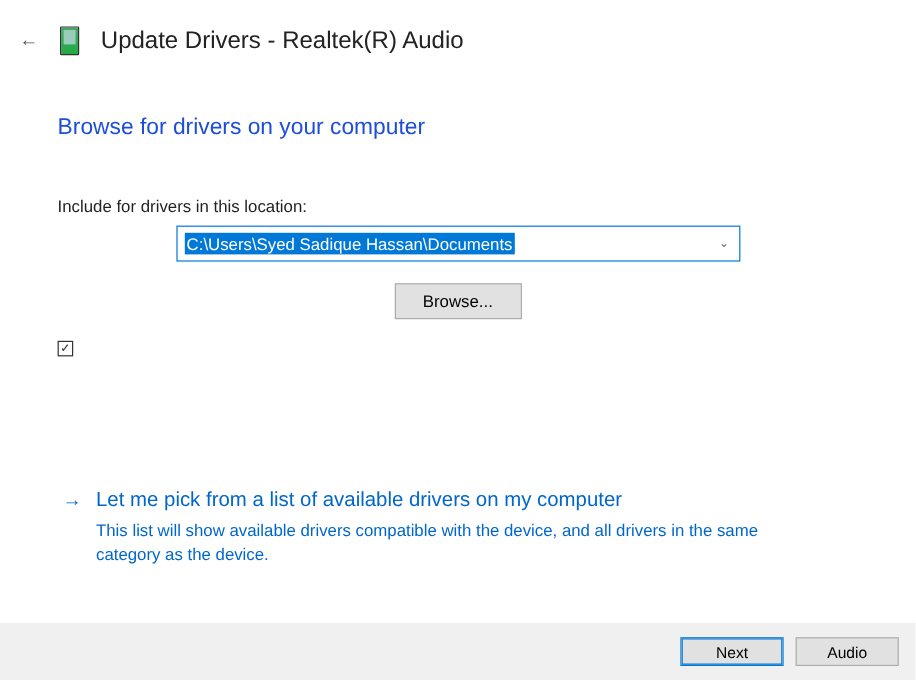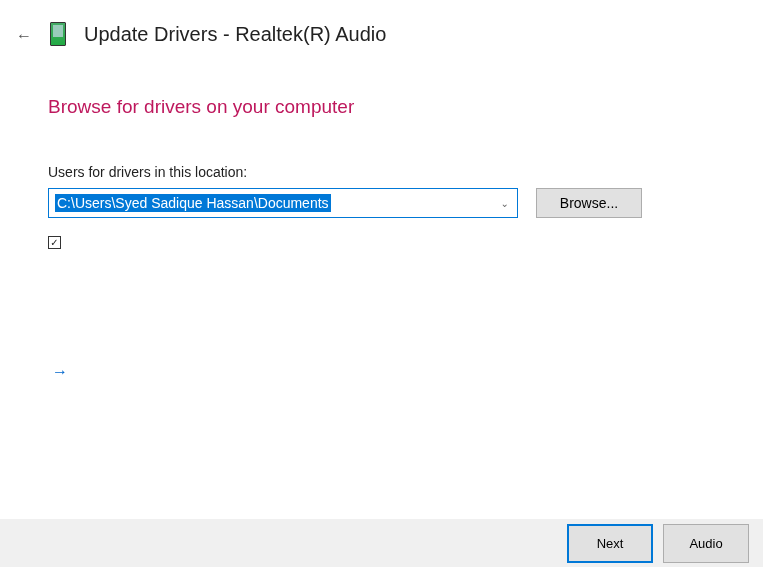--- a/index.html
+++ b/index.html
@@ -47,34 +47,35 @@
     }
     .window-title {
       font-size: 20px;
       color: #222;
     }
     .content {
       padding: 50px 48px 0 48px;
     }
     .page-heading {
       font-size: 19px;
-      color: #be185d;
+      color: #1d4ed8;
       font-weight: 400;
       margin-bottom: 46px;
     }
     .search-label {
       font-size: 14px;
       color: #222;
       margin-bottom: 8px;
     }
     .input-row {
       display: flex;
       align-items: center;
       gap: 18px;
       margin-bottom: 18px;
+      flex-direction: column;
     }
     .path-combo {
       width: 470px;
       height: 30px;
       border: 1px solid #0078d7;
       display: flex;
       align-items: center;
       padding: 0 6px;
       position: relative;
       font-size: 14px;
@@ -147,21 +148,21 @@
       background: #f0f0f0;
       height: 48px;
       display: flex;
       align-items: center;
       justify-content: flex-end;
       padding-right: 14px;
       gap: 10px;
     }
     .footer-btn {
       width: 86px;
-      height: 39px;
+      height: 24px;
       background: #e1e1e1;
       border: 1px solid #adadad;
       font-size: 13px;
       cursor: pointer;
     }
     .footer-btn.primary {
       border: 1px solid #0078d7;
       box-shadow: inset 0 0 0 1px #0078d7;
     }
   </style>
@@ -170,35 +171,39 @@
 
 <div class="header">
   <span class="back-arrow">←</span>
   <span class="device-icon"></span>
   <span class="window-title">Update Drivers - Realtek(R) Audio</span>
 </div>
 
 <div class="content">
   <h1 class="page-heading">Browse for drivers on your computer</h1>
 
-  <div class="search-label">Users for drivers in this location:</div>
+  <div class="search-label">Include for drivers in this location:</div>
 
   <div class="input-row">
     <div class="path-combo">
       <span class="path-text">C:\Users\Syed Sadique Hassan\Documents</span>
       <span class="combo-caret">⌄</span>
     </div>
     <button class="browse-btn">Browse...</button>
   </div>
 
   <div class="checkbox-row">
     <span class="checkbox">✓</span>
   </div>
 
   <div class="option-block">
     <span class="option-arrow">→</span>
+    <div>
+      <div class="option-title">Let me pick from a list of available drivers on my computer</div>
+      <div class="option-desc">This list will show available drivers compatible with the device, and all drivers in the same category as the device.</div>
+    </div>
   </div>
 </div>
 
 <div class="footer">
   <button class="footer-btn primary">Next</button>
   <button class="footer-btn">Audio</button>
 </div>
 
 </body></html>

